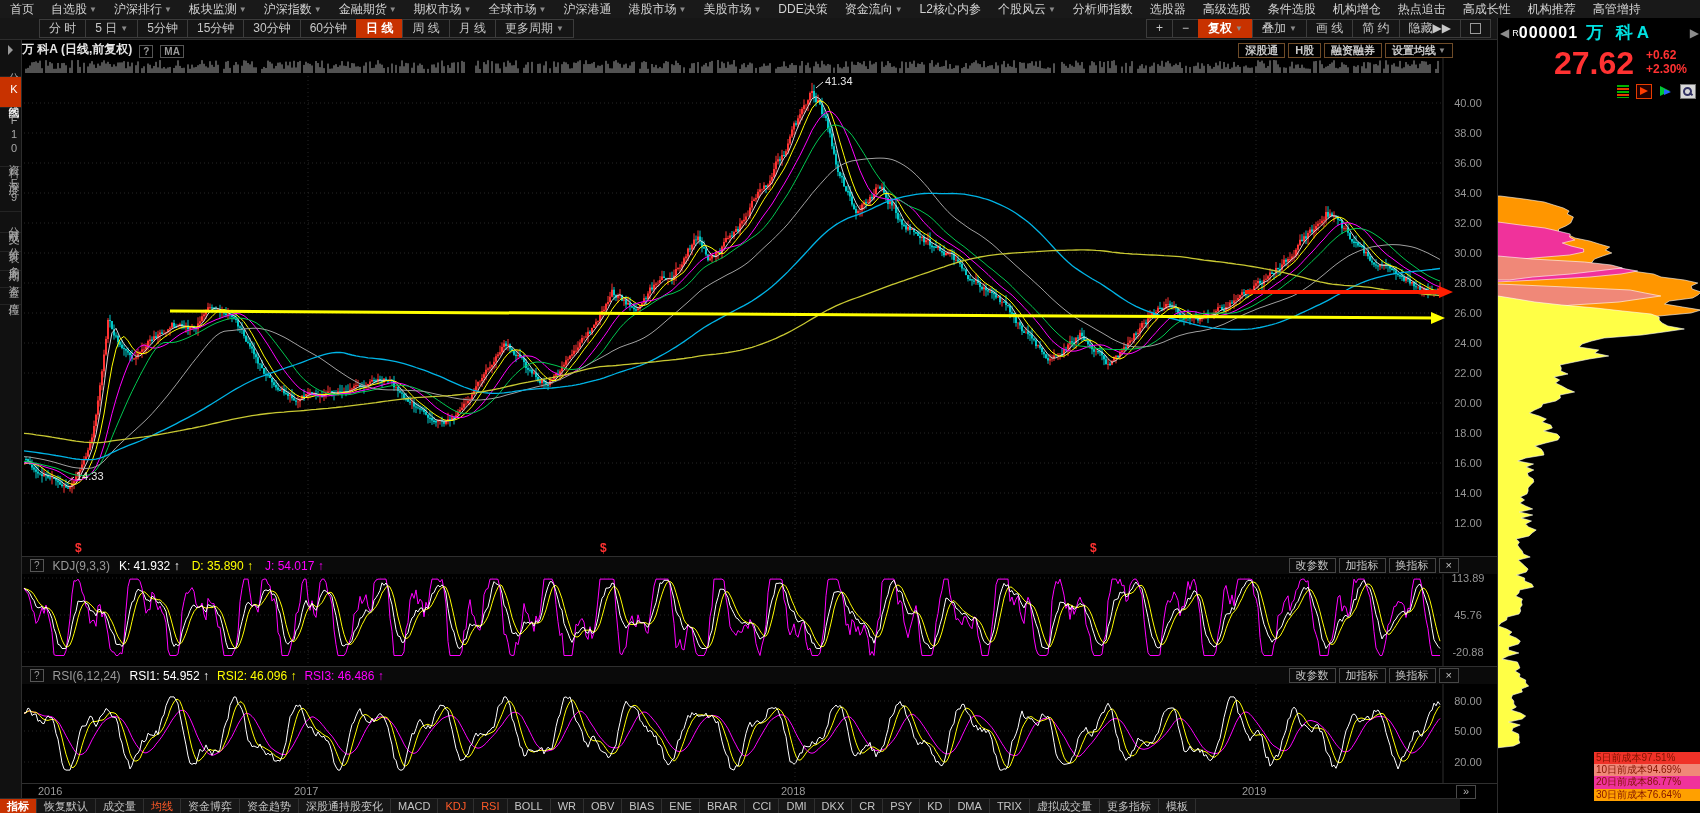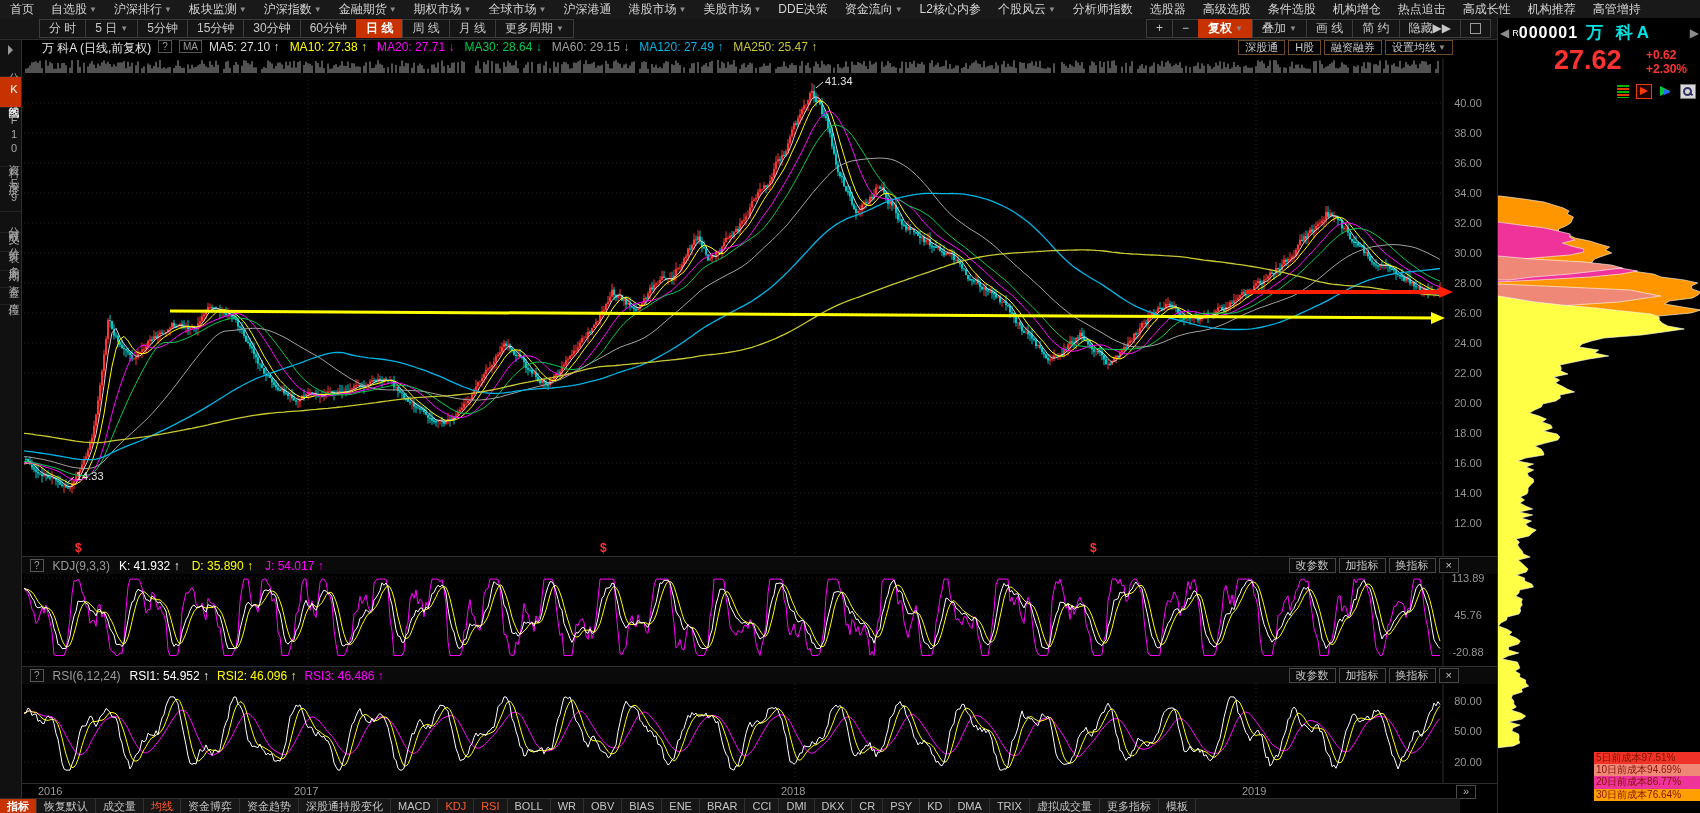--- a/index.html
+++ b/index.html
@@ -24,21 +24,21 @@
   #sidebar{position:absolute;left:0;top:40px;width:22px;height:773px;background:#111;
            border-right:1px solid #2d2d2d;display:flex;flex-direction:column;align-items:center;
            font-size:11px;color:#a8a8a8;box-sizing:border-box;}
   .side-tri{width:0;height:0;border-left:5px solid #9a9a9a;border-bottom:5px solid transparent;
             border-top:5px solid transparent;margin:5px 0 3px 0;}
   .side-item{writing-mode:vertical-rl;text-orientation:upright;letter-spacing:2px;padding:6px 0;
              border-bottom:1px solid #242424;width:100%;text-align:center;cursor:default;}
   .side-item.sel{background:#c83200;color:#fff;}
   
   #chart-header{position:absolute;left:22px;top:40px;width:1475px;height:18px;display:flex;
-                align-items:flex-start;gap:7px;font-size:12px;color:#e6e6e6;padding-left:20px;box-sizing:border-box;white-space:nowrap;}
+                align-items:flex-end;gap:7px;font-size:12px;color:#e6e6e6;padding-left:0;box-sizing:border-box;white-space:nowrap;font-weight:bold;}
   .mini-box{border:1px solid #555;color:#9a9a9a;font-size:10px;padding:0 3px;line-height:11px;}
   #ma-values{display:flex;gap:10px;}
   #chart-header-right{margin-left:auto;margin-right:44px;display:flex;gap:3px;}
   .hdr-btn{border:1px solid #6e4b28;color:#c8c8c8;font-size:11px;padding:0 6px;line-height:13px;display:inline-flex;gap:2px;align-items:center;}
   
   svg.pane{position:absolute;left:22px;display:block;}
   .ind-header{position:absolute;left:22px;width:1475px;height:18px;background:#0a0a0a;
               border-top:1px solid #2f2f2f;display:flex;align-items:center;gap:9px;font-size:12px;
               padding-left:8px;box-sizing:border-box;white-space:nowrap;}
   .ind-right{margin-left:auto;margin-right:38px;display:flex;gap:3px;}
@@ -58,21 +58,21 @@
   .tab.red{color:#ff5a28;}
   
   #right-panel{position:absolute;left:1497px;top:18px;width:203px;height:795px;background:#000;
                border-left:1px solid #2d2d2d;box-sizing:border-box;}
   #rp-header{position:absolute;left:0;top:2px;width:203px;height:25px;display:flex;align-items:center;}
   .nav-arrow{color:#8c8c8c;font-size:12px;padding:0 2px;}
   #rp-prefix{color:#fff;font-size:9px;vertical-align:super;margin-left:1px;}
   #rp-code{color:#fff;font-size:16px;font-weight:bold;letter-spacing:1px;}
   #rp-name{color:#00e1e1;font-size:17px;font-weight:bold;margin-left:8px;letter-spacing:4px;}
   #rp-nav-right{margin-left:auto;}
-  #rp-price{position:absolute;left:56px;top:27px;font-size:27px;font-weight:bold;color:#ff3232;}
+  #rp-price{position:absolute;left:56px;top:27px;font-size:32px;font-weight:bold;color:#ff3232;}
   #rp-chg{position:absolute;left:148px;top:30px;font-size:12px;color:#ff3232;line-height:14px;font-weight:bold;}
   #rp-icons{position:absolute;right:4px;top:66px;display:flex;gap:7px;align-items:center;}
   .rp-icon{width:14px;height:13px;position:relative;display:inline-block;}
   .icon-profile{background:repeating-linear-gradient(180deg,#00b400 0 2px,#000 2px 3px,#e63c00 3px 5px,#000 5px 6px);width:12px;}
   .icon-play-red{border:1px solid #e63c00;background:#200;}
   .icon-play-red:before{content:"";position:absolute;left:3px;top:2px;border-left:8px solid #ff3c00;
        border-top:4px solid transparent;border-bottom:4px solid transparent;}
   .icon-play-green:before{content:"";position:absolute;left:1px;top:1px;border-left:10px solid #00c832;
        border-top:5px solid transparent;border-bottom:5px solid transparent;}
   .icon-play-green:after{content:"";position:absolute;left:5px;top:4px;border-left:7px solid #2864ff;
@@ -200,29 +200,20 @@
       <div class="side-item">分价表</div>
       <div class="side-item">多周期</div>
       <div class="side-item">资金</div>
       <div class="side-item">席位</div>
     </div>
 
   <div id="chart-header">
     <span>万 科A (日线,前复权)</span>
     <span class="mini-box">?</span>
     <span class="mini-box">MA</span>
-    <span id="ma-values">
-        <span style="color: rgb(216, 216, 216);">MA5: 27.10 ↑</span>
-        <span style="color: rgb(255, 255, 0);">MA10: 27.38 ↑</span>
-        <span style="color: rgb(255, 0, 255);">MA20: 27.71 ↓</span>
-        <span style="color: rgb(0, 200, 80);">MA30: 28.64 ↓</span>
-        <span style="color: rgb(160, 160, 160);">MA60: 29.15 ↓</span>
-        <span style="color: rgb(0, 180, 230);">MA120: 27.49 ↑</span>
-        <span style="color: rgb(200, 200, 50);">MA250: 25.47 ↑</span>
-      </span>
     <div id="chart-header-right">
         <span class="hdr-btn">深股通</span>
         <span class="hdr-btn">H股</span>
         <span class="hdr-btn">融资融券</span>
         <span class="hdr-btn">设置均线<span class="caret">▼</span></span>
       </div>
   </div>
 
   <svg id="main-svg" class="pane" style="top:58px" width="1475" height="498" viewBox="22 58 1475 498">
       <line x1="24" y1="103" x2="1443" y2="103" stroke="#262626" stroke-dasharray="1,3"></line>

